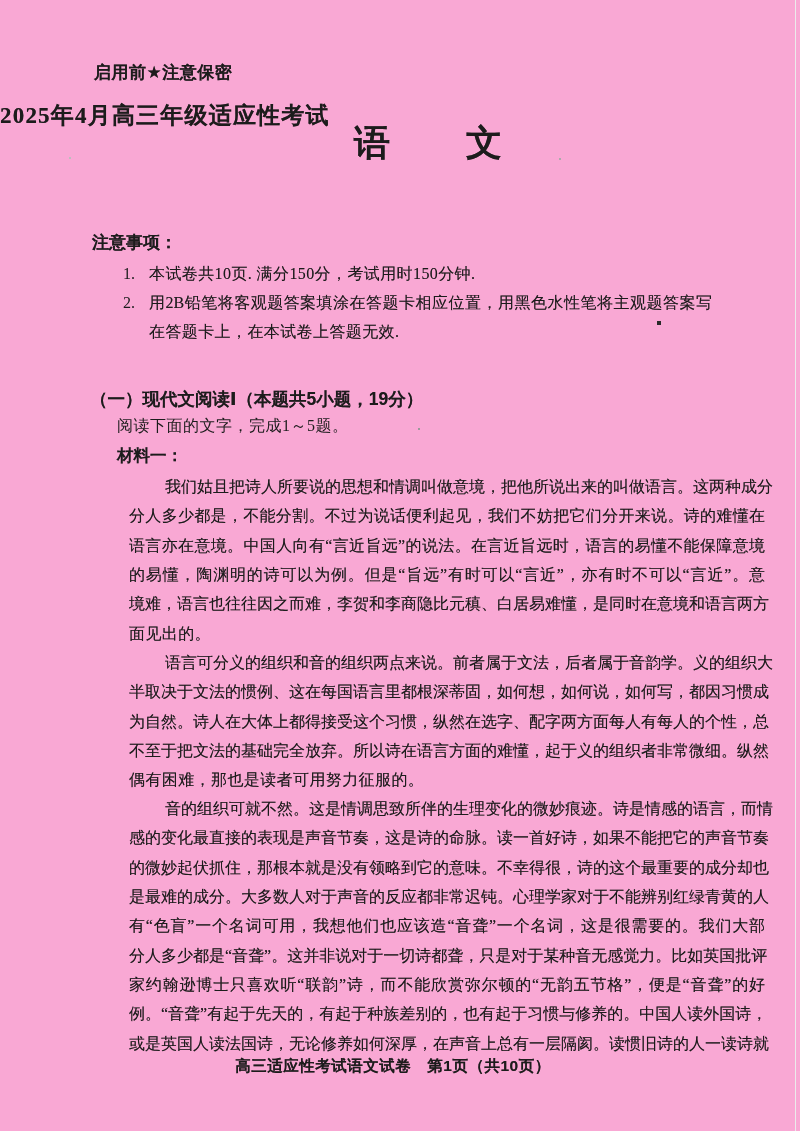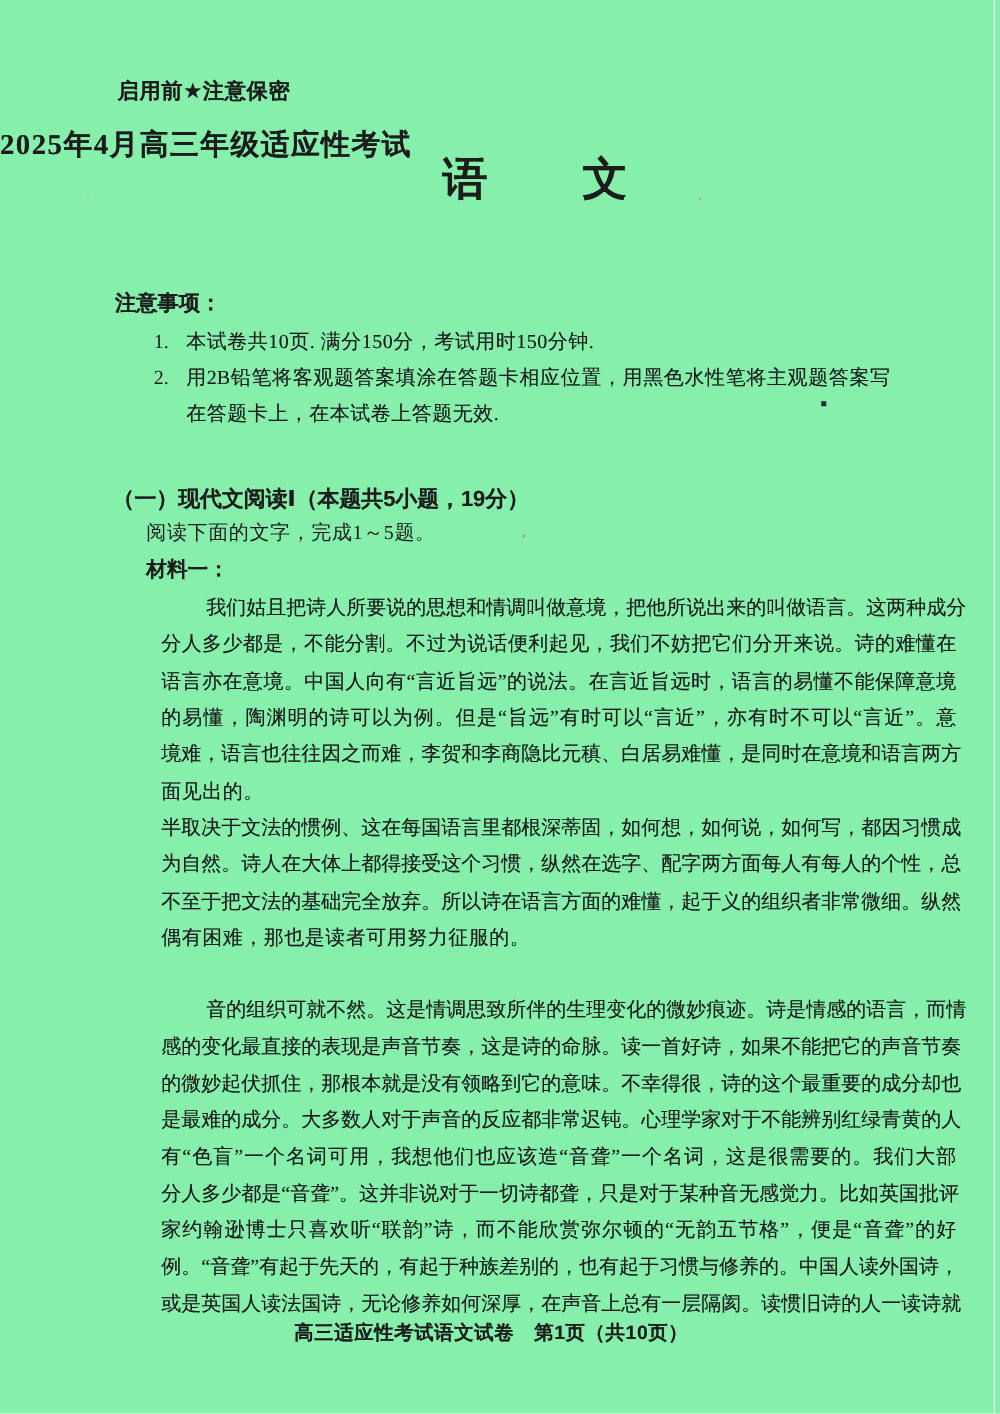--- a/index.html
+++ b/index.html
@@ -1,21 +1,21 @@
 <!DOCTYPE html>
 <html><head>
 <meta charset="utf-8">
 <style>
   html,body { margin:0; padding:0; background:#ffffff; }
   .page {
     position: relative;
     width: 800px;
     height: 1131px;
     margin: 0 auto;
-    background: #86efac;
+    background: #f9a8d4;
     overflow: hidden;
     color: #1c1c1c;
     font-family: "Liberation Serif", "DejaVu Serif", serif;
   }
   .abs { position: absolute; }
   .sans { font-family: "Liberation Sans", "DejaVu Sans", sans-serif; }
 
   .security-note {
     left: 94px; top: 61px;
     font-size: 17px; font-weight: bold;
@@ -142,20 +142,21 @@
   <div class="abs body-para para-1">
       <div class="bline indent">我们姑且把诗人所要说的思想和情调叫做意境，把他所说出来的叫做语言。这两种成分</div>
       <div class="bline">分人多少都是，不能分割。不过为说话便利起见，我们不妨把它们分开来说。诗的难懂在</div>
       <div class="bline">语言亦在意境。中国人向有“言近旨远”的说法。在言近旨远时，语言的易懂不能保障意境</div>
       <div class="bline">的易懂，陶渊明的诗可以为例。但是“旨远”有时可以“言近”，亦有时不可以“言近”。意</div>
       <div class="bline">境难，语言也往往因之而难，李贺和李商隐比元稹、白居易难懂，是同时在意境和语言两方</div>
       <div class="bline short">面见出的。</div>
     </div>
 
   <div class="abs body-para para-2">
+      <div class="bline indent">语言可分义的组织和音的组织两点来说。前者属于文法，后者属于音韵学。义的组织大</div>
       <div class="bline">半取决于文法的惯例、这在每国语言里都根深蒂固，如何想，如何说，如何写，都因习惯成</div>
       <div class="bline">为自然。诗人在大体上都得接受这个习惯，纵然在选字、配字两方面每人有每人的个性，总</div>
       <div class="bline">不至于把文法的基础完全放弃。所以诗在语言方面的难懂，起于义的组织者非常微细。纵然</div>
       <div class="bline short">偶有困难，那也是读者可用努力征服的。</div>
     </div>
 
   <div class="abs body-para para-3">
       <div class="bline indent">音的组织可就不然。这是情调思致所伴的生理变化的微妙痕迹。诗是情感的语言，而情</div>
       <div class="bline">感的变化最直接的表现是声音节奏，这是诗的命脉。读一首好诗，如果不能把它的声音节奏</div>
       <div class="bline">的微妙起伏抓住，那根本就是没有领略到它的意味。不幸得很，诗的这个最重要的成分却也</div>

